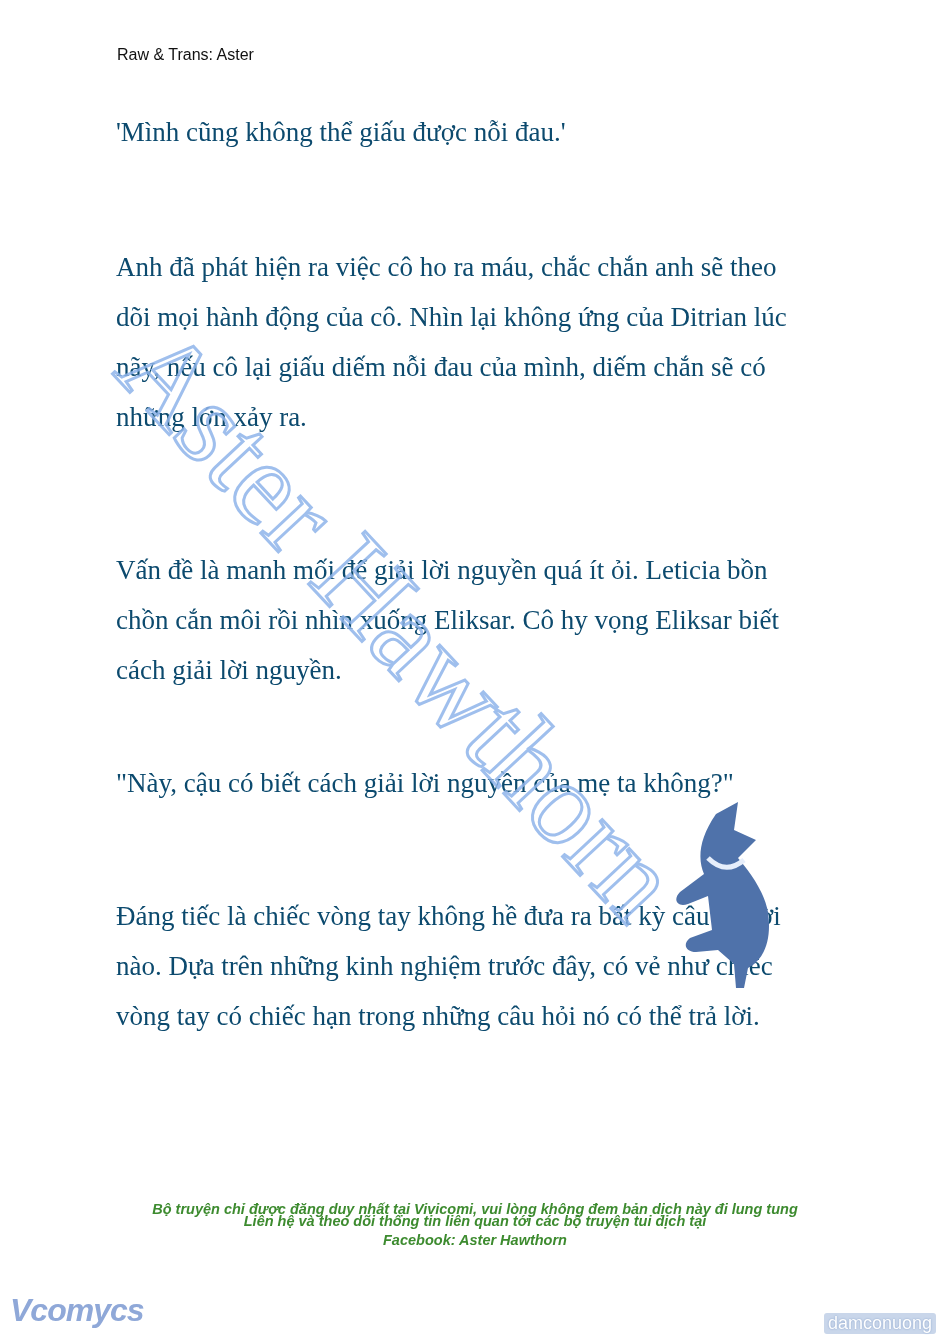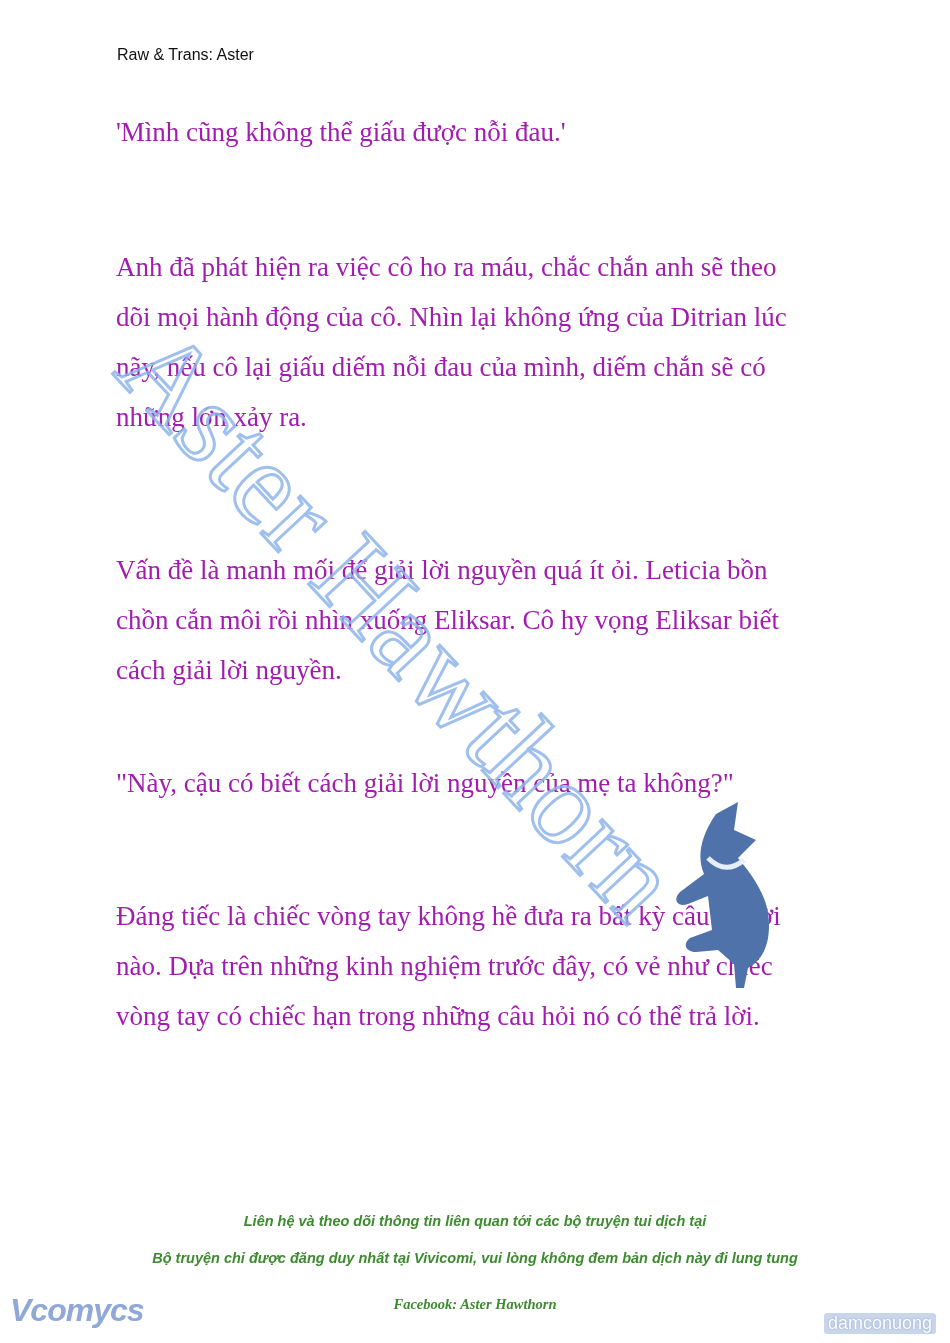--- a/index.html
+++ b/index.html
@@ -1,18 +1,18 @@
 <!DOCTYPE html>
 <html><head>
 <meta charset="utf-8">
 <style>
   html, body { margin:0; padding:0; }
   body { width:950px; height:1343px; background:#ffffff; position:relative; overflow:hidden; }
   .header { position:absolute; left:117px; top:46px; font-family:"Liberation Sans", sans-serif; font-size:16px; color:#111; }
-  .para { position:absolute; left:116px; width:730px; font-family:"Liberation Serif", serif; font-size:27px; line-height:50px; color:#a21caf; margin:0; }
+  .para { position:absolute; left:116px; width:730px; font-family:"Liberation Serif", serif; font-size:27px; line-height:50px; color:#0c4a6e; margin:0; }
   .watermark { position:absolute; left:130px; top:560px; width:720px; font-family:"Liberation Serif", serif; font-size:118px; color:transparent; -webkit-text-stroke:3px #8fb4ea; transform:rotate(47deg); transform-origin:0 0; white-space:nowrap; opacity:0.85; pointer-events:none; }
   .wm-wrap { position:absolute; left:0; top:0; width:950px; height:1343px; pointer-events:none; }
   .cat { position:absolute; left:668px; top:800px; width:120px; height:190px; }
   .notice { position:absolute; left:0; width:950px; text-align:center; font-family:"Liberation Sans", sans-serif; font-style:italic; font-weight:bold; font-size:14.5px; color:#3d8b2f; }
   .logo-left { position:absolute; left:10px; top:1292px; font-family:"Liberation Sans", sans-serif; font-style:italic; font-weight:bold; font-size:32px; color:#8fa8d8; letter-spacing:-1px; }
   .logo-right { position:absolute; right:14px; top:1313px; font-family:"Liberation Sans", sans-serif; font-size:18px; color:#ffffff; background:#c9d6ea; padding:0 4px; border-radius:3px; text-shadow:0 0 2px #7f9cc8; }
 </style>
 </head>
 <body>
 
@@ -49,18 +49,18 @@
   <div class="watermark" style="left:190px; top:300px;">Aster Hawthorn</div>
 </div>
 
 <svg class="cat" viewBox="0 0 120 190">
   <g fill="#4f72aa">
     <path d="M48 14 L70 2 L66 30 L88 40 L70 58 C80 70 96 90 100 112 C104 140 96 160 80 168 L76 188 L68 188 L66 164 L50 150 L28 152 C18 152 14 144 22 138 L44 130 L40 96 L20 104 C10 108 4 100 12 92 L36 74 C30 60 30 40 48 14 Z"></path>
   </g>
   <path d="M40 58 C52 70 64 70 76 60" stroke="#e6eefb" stroke-width="5" fill="none"></path>
 </svg>
 
-<div class="notice" style="top:1250px;">Bộ truyện chỉ được đăng duy nhất tại Vivicomi, vui lòng không đem bản dịch này đi lung tung</div>
+<div class="notice" style="top:1201px;">Bộ truyện chỉ được đăng duy nhất tại Vivicomi, vui lòng không đem bản dịch này đi lung tung</div>
 <div class="notice" style="top:1213px;">Liên hệ và theo dõi thông tin liên quan tới các bộ truyện tui dịch tại</div>
-<div class="notice" style="top:1296px;font-family:Liberation Serif, serif;">Facebook: Aster Hawthorn</div>
+<div class="notice" style="top:1232px;">Facebook: Aster Hawthorn</div>
 
 <div class="logo-left">Vcomycs</div>
 <div class="logo-right">damconuong</div>
 
 </body></html>

